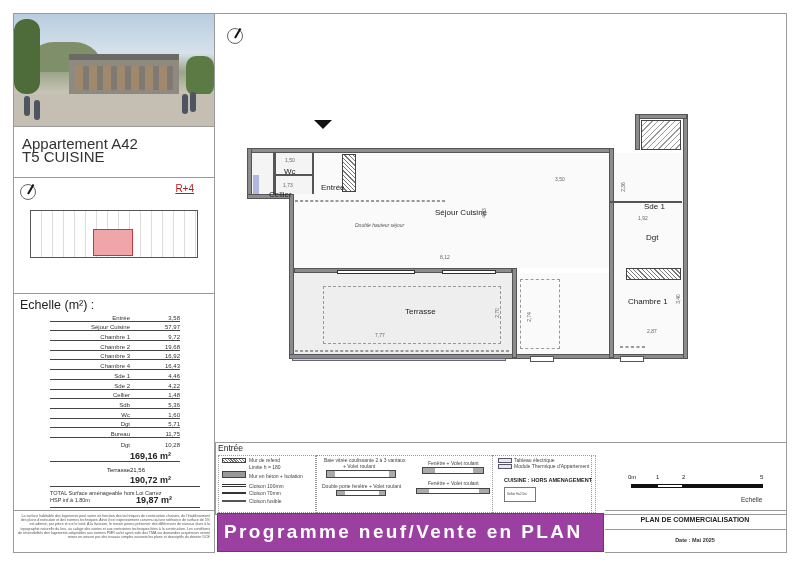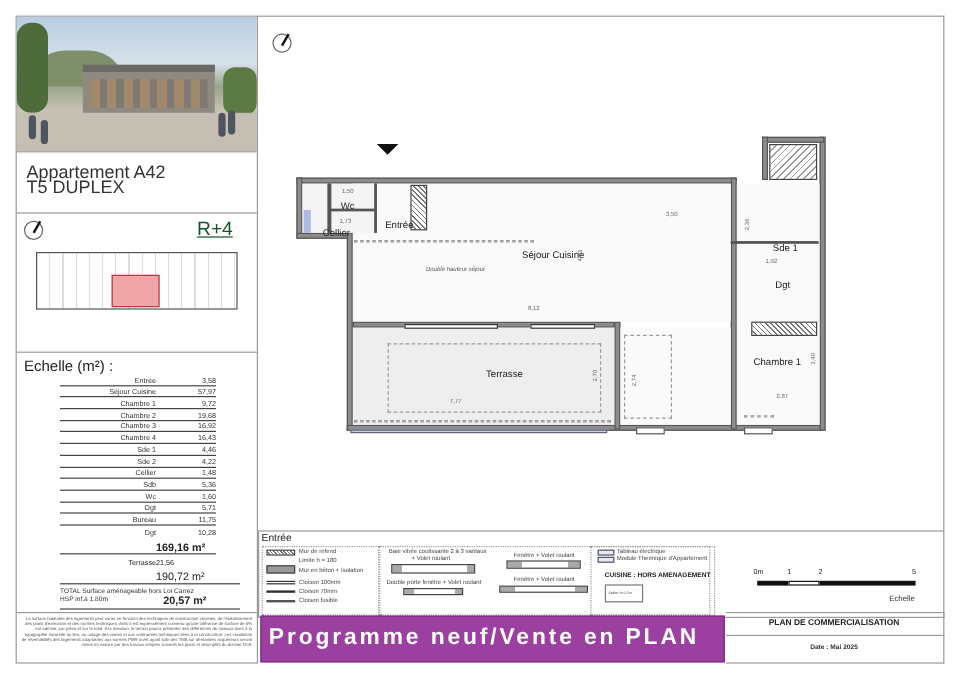--- a/index.html
+++ b/index.html
@@ -18,36 +18,36 @@
   #photo .tree2 { position: absolute; right: 0; top: 42px; width: 28px; height: 40px; background: #5b7a44; border-radius: 10px; }
   #photo .hill { position: absolute; left: 10px; top: 28px; width: 80px; height: 30px; background: #7f8f6a; border-radius: 40px 40px 0 0; }
   #photo .ground { position: absolute; left: 0; bottom: 0; width: 100%; height: 32px; background: #c5beb2; }
   #photo .person { position: absolute; width: 6px; height: 20px; background: #4e5460; border-radius: 3px; }
 
   #title-box { position: absolute; left: 0; top: 112px; width: 200px; height: 52px; border-top: 1px solid #9a9a9a; border-bottom: 1px solid #9a9a9a; }
   #title-box .t1 { position: absolute; left: 8px; top: 9px; font-size: 15px; color: #333; line-height: 15px; }
   #title-box .t2 { position: absolute; left: 8px; top: 22px; font-size: 15px; color: #333; line-height: 15px; }
 
   #level-box { position: absolute; left: 0; top: 164px; width: 200px; height: 116px; border-bottom: 1px solid #9a9a9a; }
-  #level-box .lvl { position: absolute; right: 20px; top: 5px; font-size: 16px; color: #14532d; text-decoration: underline; }
+  #level-box .lvl { position: absolute; right: 20px; top: 5px; font-size: 10px; color: #b91c1c; text-decoration: underline; }
   #level-box .mini { position: absolute; left: 16px; top: 32px; width: 168px; height: 48px; border: 1px solid #555; background:
      repeating-linear-gradient(90deg, #fff 0 10px, #ddd 10px 11px), #fff; }
   #level-box .mini .hl { position: absolute; left: 62px; top: 18px; width: 40px; height: 27px; background: #f0a5a8; border: 1px solid #c0393f; }
 
   #surfaces { position: absolute; left: 0; top: 281px; width: 200px; height: 215px; }
   #surfaces .head { position: absolute; left: 6px; top: 3px; font-size: 12.5px; color: #222; }
   #surf-table { position: absolute; left: 36px; top: 17px; width: 130px; }
   .srow { height: 9.7px; border-bottom: 1px solid #444; font-size: 6px; display: flex; align-items: flex-end; color: #333; }
   .srow .n { width: 80px; padding-left: 1px; }
   .srow .v { flex: 1; }
   #subtotal { position: absolute; left: 116px; top: 156px; font-size: 9px; font-weight: bold; }
   #sub-line { position: absolute; left: 36px; top: 166px; width: 130px; border-bottom: 1px solid #444; }
   #terr-row { position: absolute; left: 36px; top: 172px; width: 130px; font-size: 6px; display: flex; }
   #terr-row .n { width: 80px; padding-left: 2px; }
-  #total2 { position: absolute; left: 116px; top: 180px; font-size: 9px; font-weight: normal; }
+  #total2 { position: absolute; left: 116px; top: 180px; font-size: 9px; font-weight: bold; }
   #tot-line { position: absolute; left: 36px; top: 191px; width: 150px; border-bottom: 1px solid #444; }
   #annex1 { position: absolute; left: 36px; top: 195px; font-size: 5.5px; color: #333; }
   #annex2 { position: absolute; left: 36px; top: 202px; font-size: 5.5px; color: #333; }
   #annex-val { position: absolute; left: 122px; top: 200px; font-size: 9px; font-weight: bold; }
   #annex-line { position: absolute; left: 36px; top: 212px; width: 150px; border-bottom: 1px solid #444; }
 
   #disclaimer { position: absolute; left: 0; top: 496px; width: 200px; height: 42px; border-top: 1px solid #9a9a9a; font-size: 3.6px; line-height: 4.2px; color: #555; padding: 3px 4px; }
 
   
   #plan-area { left: 215px; top: 13px; width: 572px; height: 430px; border: 1px solid #9a9a9a; border-left: none; }
@@ -90,21 +90,21 @@
     <div class="tree2"></div>
     <div class="ground"></div>
     <div class="person" style="left:10px; top:82px;"></div>
     <div class="person" style="left:20px; top:86px;"></div>
     <div class="person" style="left:168px; top:80px;"></div>
     <div class="person" style="left:176px; top:78px;"></div>
   </div>
 
   <div id="title-box">
     <div class="t1">Appartement A42</div>
-    <div class="t2">T5 DUPLEX</div>
+    <div class="t2">T5 CUISINE</div>
   </div>
 
   <div id="level-box">
     <div class="compass" style="left:6px; top:6px;"></div>
     <div class="lvl">R+4</div>
     <div class="mini">
       <div class="hl"></div>
     </div>
   </div>
 
@@ -171,21 +171,21 @@
     <div id="subtotal">169,16 m²</div>
     <div id="sub-line"></div>
     <div id="terr-row">
         <span class="n">Terrasse</span>
         <span>21,56</span>
       </div>
     <div id="total2">190,72 m²</div>
     <div id="tot-line"></div>
     <div id="annex1">TOTAL Surface aménageable hors Loi Carrez</div>
     <div id="annex2">HSP inf.à 1.80m</div>
-    <div id="annex-val">20,57 m²</div>
+    <div id="annex-val">19,87 m²</div>
     <div id="annex-line"></div>
   </div>
 
   <div id="disclaimer">La surface habitable des logements peut varier en fonction des techniques de construction choisies, de l'établissement des plans d'exécution et des normes techniques. Ainsi il est expressément convenu qu'une tolérance de surface de 5% est admise, par pièce et sur le total. A la livraison, le terrain pourra présenter des différences de niveaux dues à la topographie naturelle du lieu, au calage des voiries et aux contraintes techniques liées à la construction. Les conditions de réversibilités des logements adaptables aux normes PMR ou/et ayant subi des TMA sur demandes acquéreurs seront mises en oeuvre par des travaux simples suivants les plans et descriptifs du dossier DCE</div>
 </div>
 
 <div id="plan-area" class="frame">
   <div class="compass" style="left:12px; top:14px;"></div>
 
   <div class="abs" style="left:99px; top:106px; width:0; height:0; border-left:9px solid transparent; border-right:9px solid transparent; border-top:9px solid #111;"></div>

